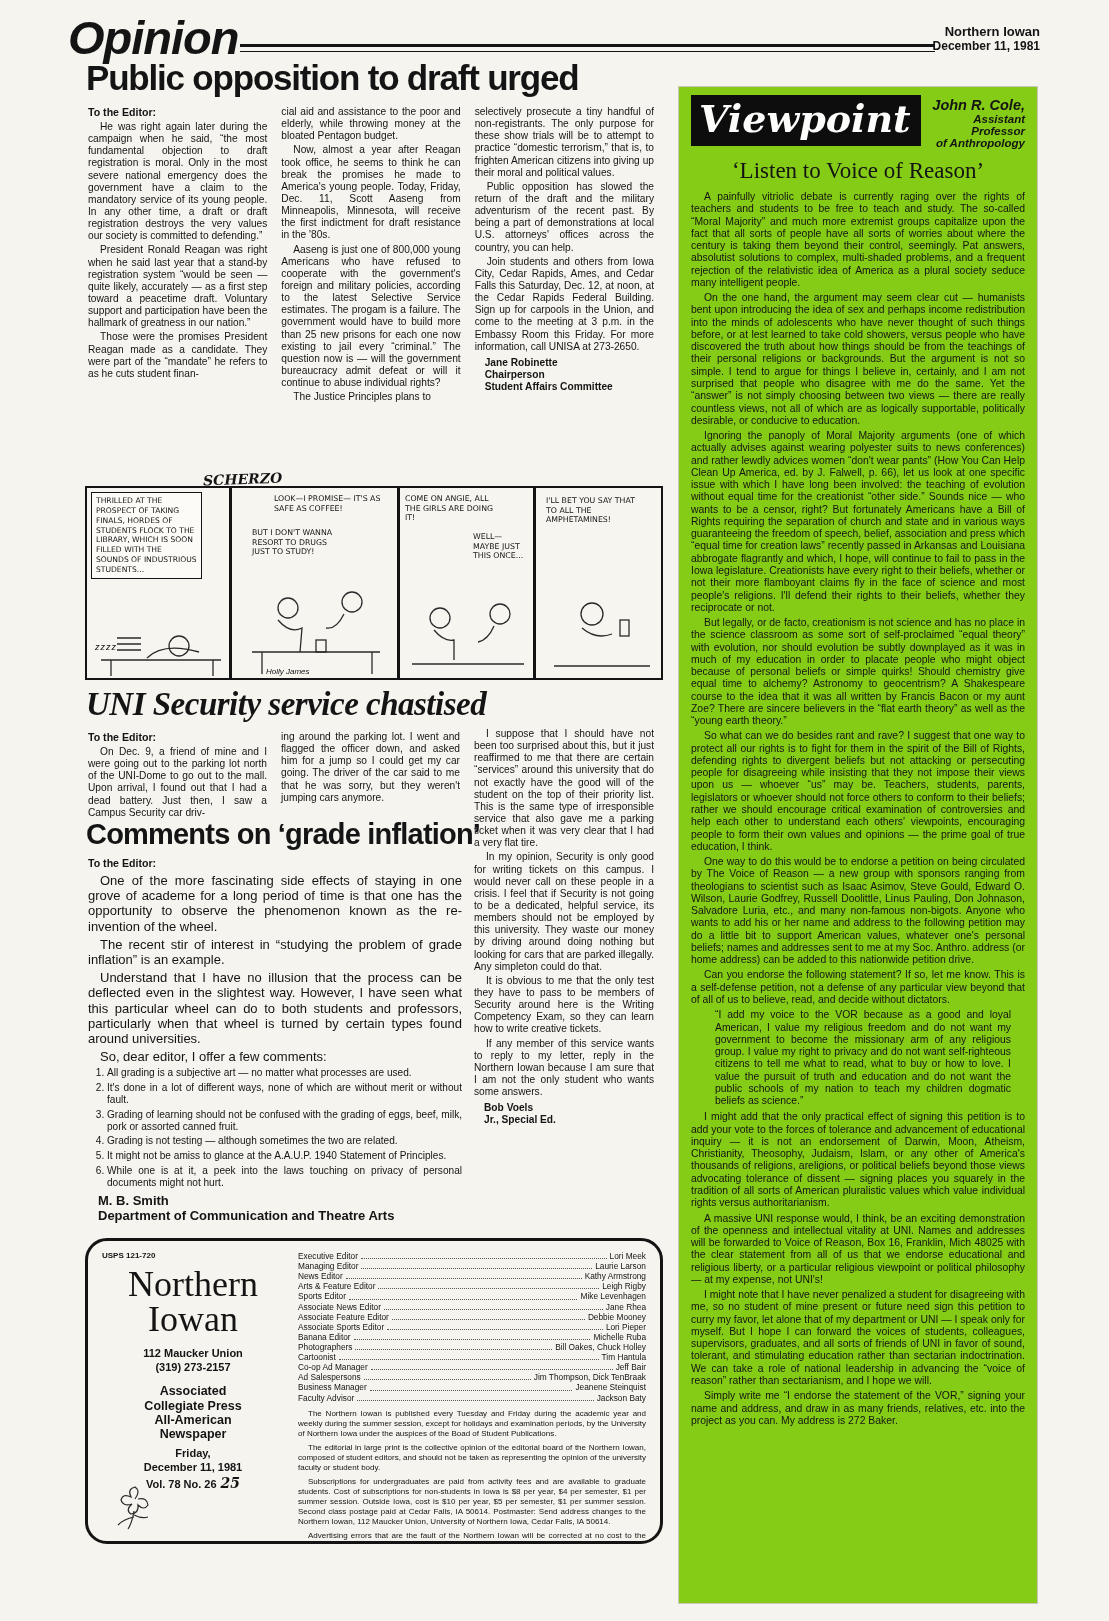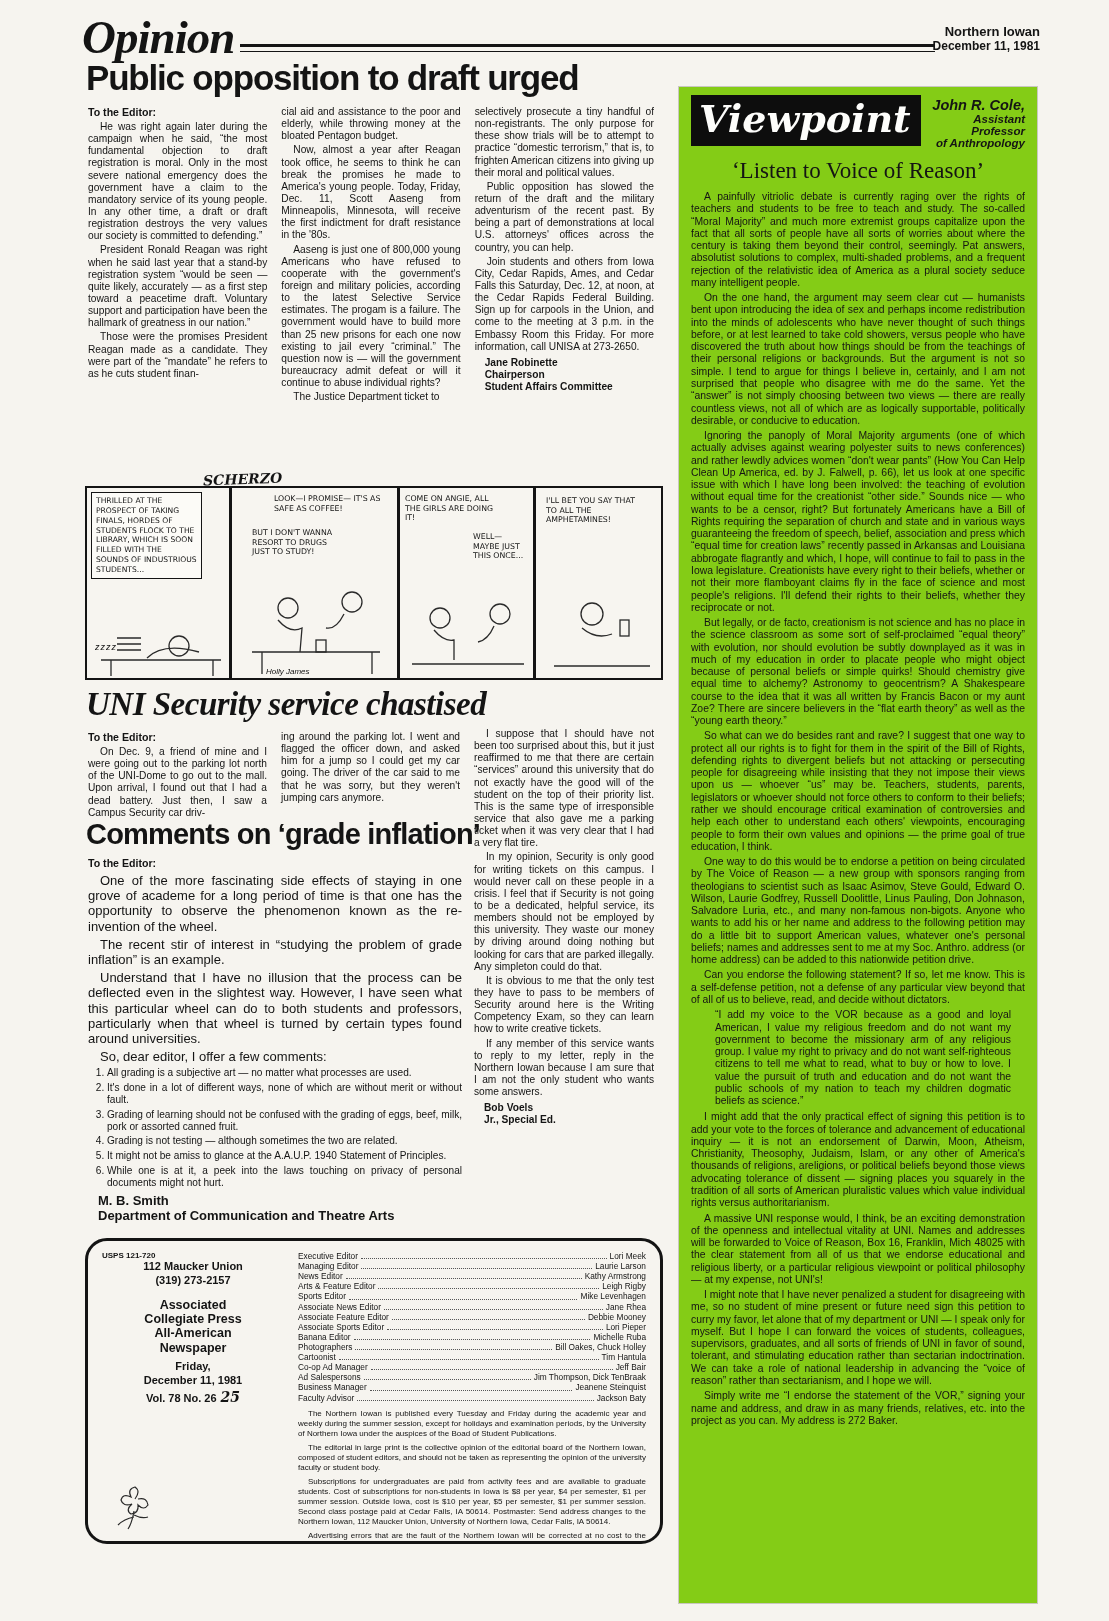--- a/index.html
+++ b/index.html
@@ -4,22 +4,22 @@
 <style>
   * { margin:0; padding:0; box-sizing:border-box; }
   html,body { background:#9b9995; }
   .page {
     position:relative; width:1109px; height:1621px; margin:0 auto;
     background:#f6f4ef; color:#141414; overflow:hidden;
     font-family:"Liberation Sans", sans-serif;
   }
   
   .opinion-title{
-    position:absolute; left:82px; top:10px;
-    font-family:Liberation Serif, serif; font-style:italic; font-weight:bold;
+    position:absolute; left:68px; top:10px;
+    font-family:Liberation Sans, sans-serif; font-style:italic; font-weight:bold;
     font-size:47px; letter-spacing:-1px;
   }
   .opinion-rule{
     position:absolute; left:240px; top:44px; width:695px; height:8px;
     border-top:3px solid #141414; border-bottom:1px solid #141414;
   }
   .paper-info{ position:absolute; left:855px; top:24px; width:185px; text-align:right; }
   .paper-info .pname{ font-weight:bold; font-size:13px; }
   .paper-info .pdate{ font-weight:bold; font-size:12px; }
 
@@ -152,21 +152,21 @@
           <p>He was right again later during the campaign when he said, “the most fundamental objection to draft registration is moral. Only in the most severe national emergency does the government have a claim to the mandatory service of its young people. In any other time, a draft or draft registration destroys the very values our society is committed to defending.”</p>
           <p>President Ronald Reagan was right when he said last year that a stand-by registration system “would be seen — quite likely, accurately — as a first step toward a peacetime draft. Voluntary support and participation have been the hallmark of greatness in our nation.”</p>
           <p>Those were the promises President Reagan made as a candidate. They were part of the “mandate” he refers to as he cuts student finan-</p>
         </div>
     </div>
     <div class="col bodycol">
       <div class="cont">
           <p>cial aid and assistance to the poor and elderly, while throwing money at the bloated Pentagon budget.</p>
           <p>Now, almost a year after Reagan took office, he seems to think he can break the promises he made to America's young people. Today, Friday, Dec. 11, Scott Aaseng from Minneapolis, Minnesota, will receive the first indictment for draft resistance in the '80s.</p>
           <p>Aaseng is just one of 800,000 young Americans who have refused to cooperate with the government's foreign and military policies, according to the latest Selective Service estimates. The progam is a failure. The government would have to build more than 25 new prisons for each one now existing to jail every “criminal.” The question now is — will the government bureaucracy admit defeat or will it continue to abuse individual rights?</p>
-          <p>The Justice Department ticket to</p>
+          <p>The Justice Principles plans to</p>
         </div>
     </div>
     <div class="col bodycol">
       <div class="cont">
           <p>selectively prosecute a tiny handful of non-registrants. The only purpose for these show trials will be to attempt to practice “domestic terrorism,” that is, to frighten American citizens into giving up their moral and political values.</p>
           <p>Public opposition has slowed the return of the draft and the military adventurism of the recent past. By being a part of demonstrations at local U.S. attorneys' offices across the country, you can help.</p>
           <p>Join students and others from Iowa City, Cedar Rapids, Ames, and Cedar Falls this Saturday, Dec. 12, at noon, at the Cedar Rapids Federal Building. Sign up for carpools in the Union, and come to the meeting at 3 p.m. in the Embassy Room this Friday. For more information, call UNISA at 273-2650.</p>
         </div>
       <div class="signature">
           <p class="sig-line">Jane Robinette</p>
@@ -307,20 +307,24 @@
       </ol>
     <div class="signature">
         <p class="sig-line">M. B. Smith</p>
         <p class="sig-line">Department of Communication and Theatre Arts</p>
       </div>
   </div>
 
   <div class="masthead-box">
     <div class="mast-left">
       <div class="usps">USPS 121-720</div>
+      <div class="mast-logo">
+        <div>Northern</div>
+        <div>Iowan</div>
+      </div>
       <div class="mast-addr">
         <div>112 Maucker Union</div>
         <div>(319) 273-2157</div>
       </div>
       <div class="mast-acp">
           <div>Associated</div>
           <div>Collegiate Press</div>
           <div>All-American</div>
           <div>Newspaper</div>
         </div>

